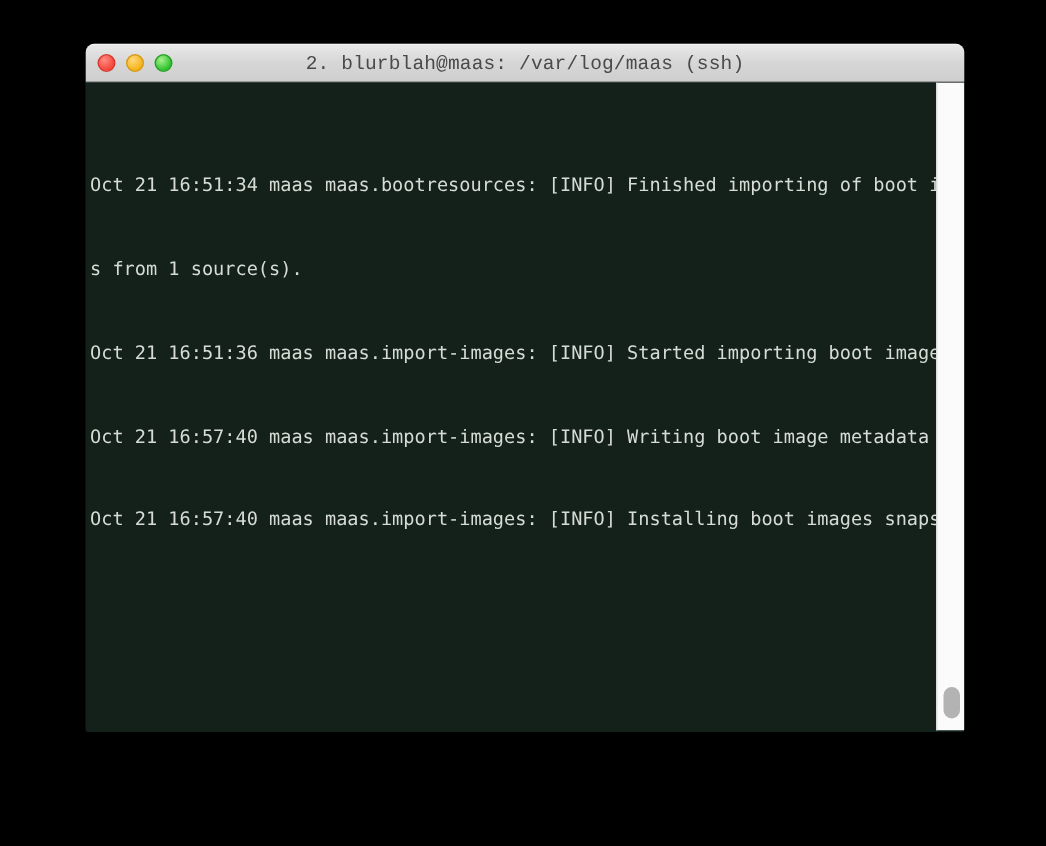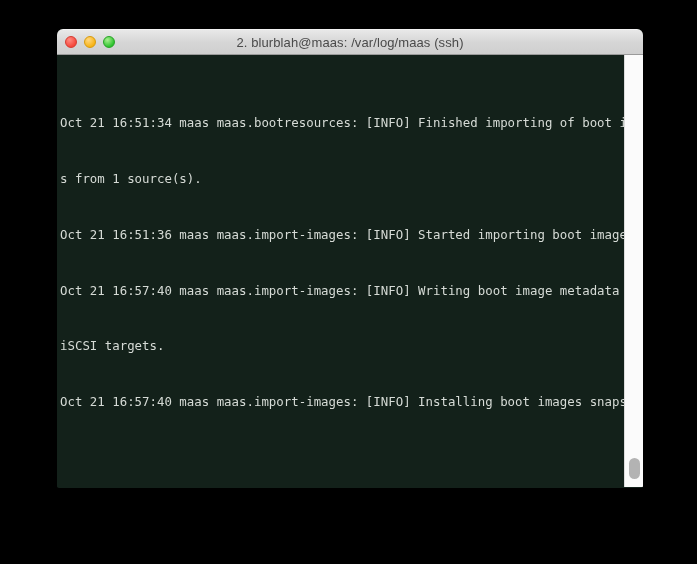--- a/index.html
+++ b/index.html
@@ -57,20 +57,21 @@
   .light.max    { background: radial-gradient(circle at 35% 30%, #a8f08f, #2fc32f 70%); border: 1px solid #26a326; }
 
   #window-title {
     width: 100%;
     text-align: center;
     font-size: 13px;
     color: #4a4a4a;
     letter-spacing: 0.1px;
     white-space: nowrap;
     user-select: none;
+    font-family: Liberation Mono, monospace;
   }
 
   
   #terminal-body {
     position: relative;
     height: 432px;
     background: #13211a;
     overflow: hidden;
   }
 
@@ -129,21 +130,20 @@
     <div id="window-title">2. blurblah@maas: /var/log/maas (ssh)</div>
   </div>
 
   <div id="terminal-body">
 
     <div id="terminal-screen">
       <div class="term-line">Oct 21 16:51:34 maas maas.bootresources: [INFO] Finished importing of boot image</div>
       <div class="term-line">s from 1 source(s).</div>
       <div class="term-line">Oct 21 16:51:36 maas maas.import-images: [INFO] Started importing boot images.</div>
       <div class="term-line">Oct 21 16:57:40 maas maas.import-images: [INFO] Writing boot image metadata and</div>
-      <div class="term-line">iSCSI targets.</div>
       <div class="term-line">Oct 21 16:57:40 maas maas.import-images: [INFO] Installing boot images snapshot</div>
       
       
       
       
       
       
       
       
       

